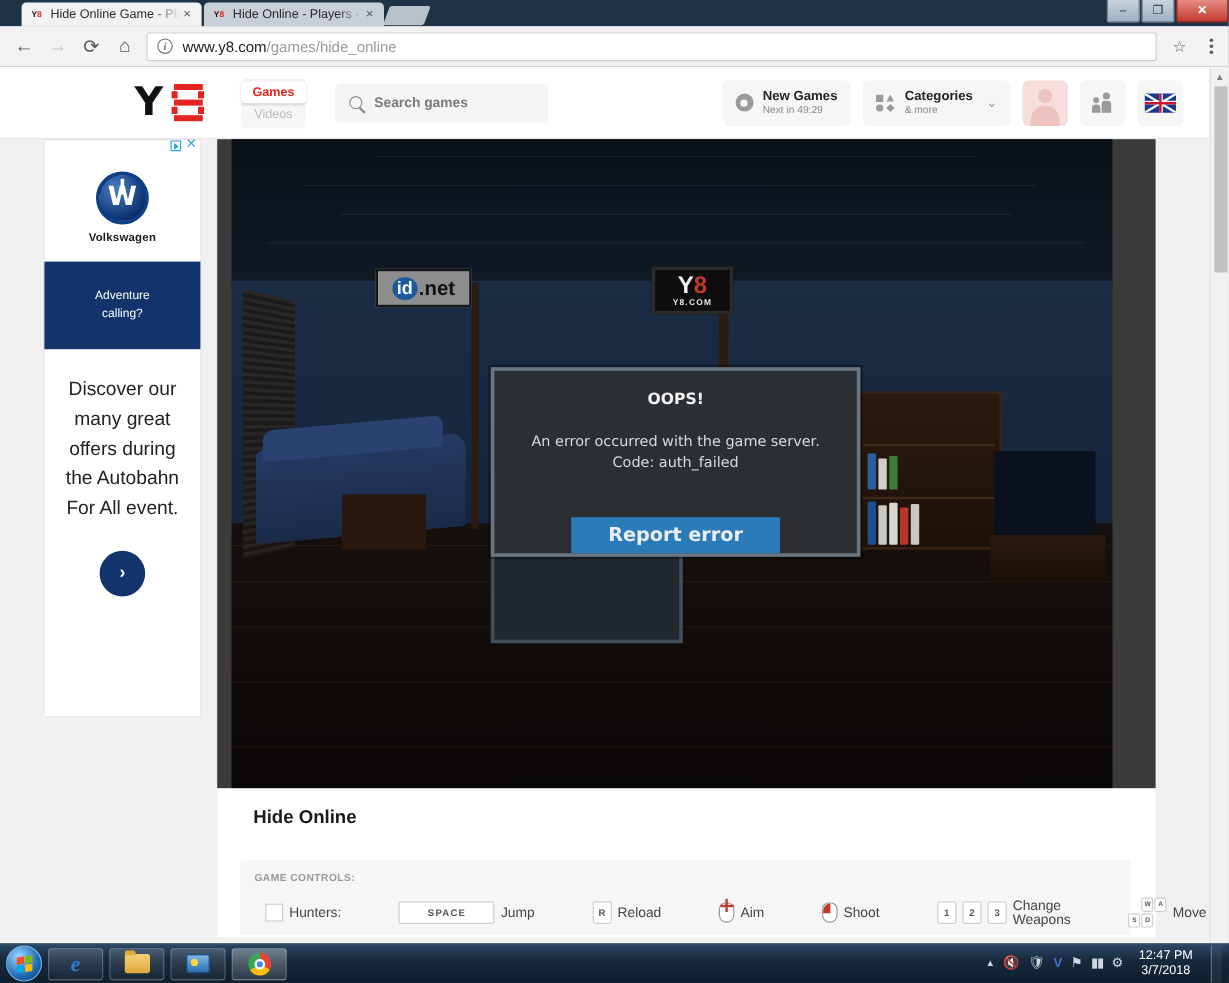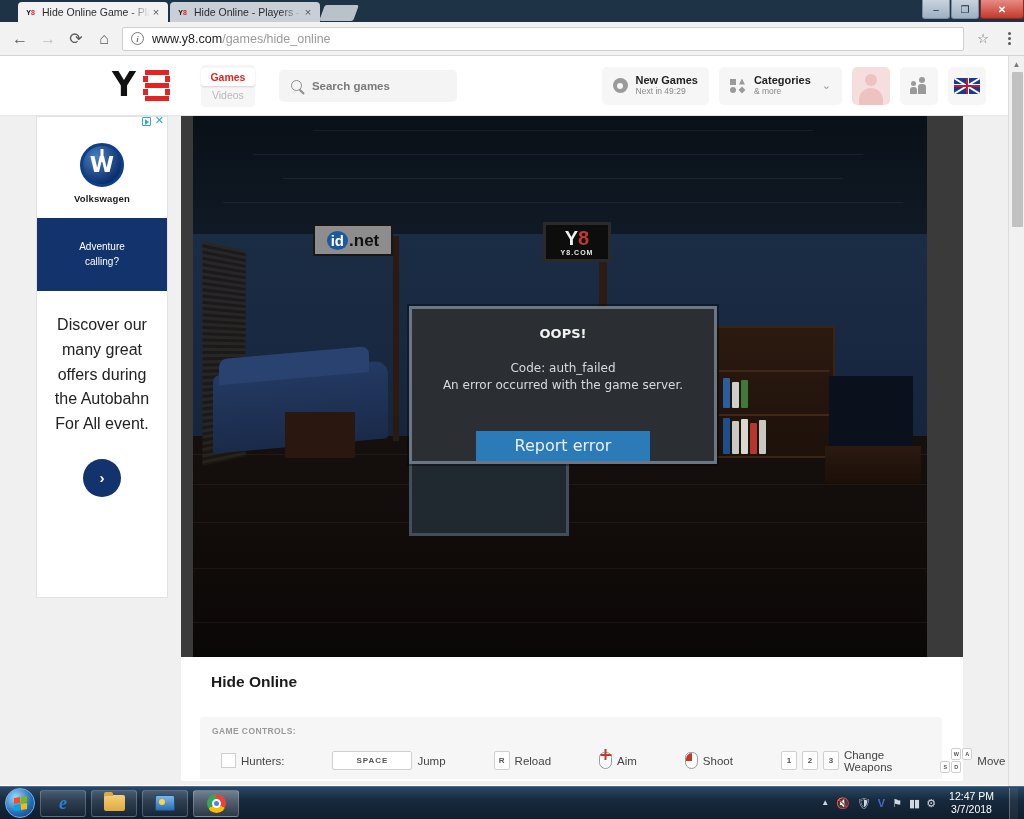--- a/index.html
+++ b/index.html
@@ -408,21 +408,21 @@
   }
   .dlg-msg {
     margin-top: 19px; text-align: center;
     font-size: 12px; color: #d8dade; line-height: 1.45;
     font-family: "DejaVu Sans", sans-serif;
   }
   .dlg-btn {
     margin-top: 36px; width: 174px; height: 32px;
     background: #2a7bb8;
     display: flex; align-items: center; justify-content: center;
-    color: #e8eef3; font-size: 16px; font-weight: normal;
+    color: #e8eef3; font-size: 16px; font-weight: bold;
     font-family: "DejaVu Sans", sans-serif;
   }
 
   
   .gameinfo {
     position: absolute; left: 181px; top: 541px; width: 782px; height: 124px;
     background: #fff;
     padding-left: 11px;
   }
   .game-title {
@@ -727,22 +727,22 @@
             <div class="book" style="left:8px;bottom:48px;height:30px;background:#2a5e9e;"></div>
             <div class="book" style="left:17px;bottom:48px;height:26px;background:#cfcfc9;"></div>
             <div class="book" style="left:26px;bottom:48px;height:28px;background:#3f7a3a;"></div>
           </div>
           <div class="darkbox"></div>
           <div class="cabinet"></div>
 
           <div class="dialog">
             <div class="dlg-title">OOPS!</div>
             <div class="dlg-msg">
+              <div>An error occurred with the game server.</div>
               <div>Code: auth_failed</div>
-              <div>An error occurred with the game server.</div>
             </div>
             <div class="dlg-btn">Report error</div>
           </div>
         </div>
       </div>
 
       <div class="gameinfo">
         <div class="game-title">Hide Online</div>
         <div class="controls-card">
           <div class="controls-label">GAME CONTROLS:</div>

